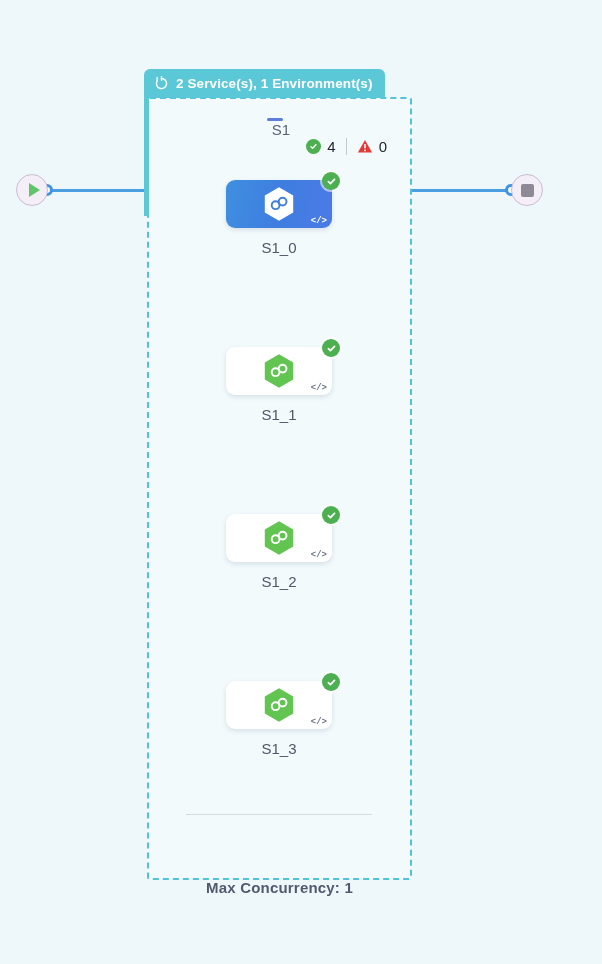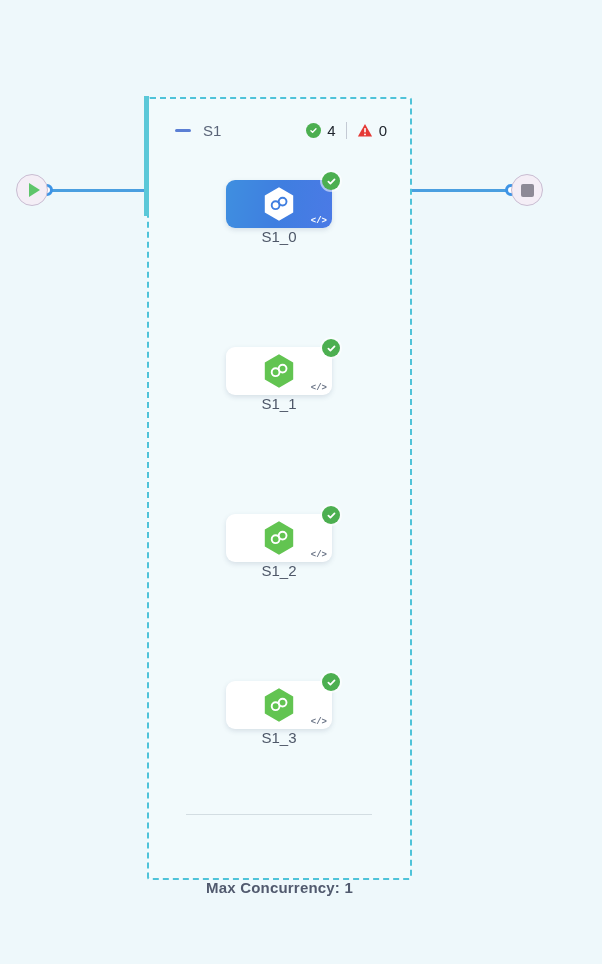--- a/index.html
+++ b/index.html
@@ -123,20 +123,21 @@
   
   .group-header {
     position: absolute;
     left: 175px;
     top: 118px;
     width: 212px;
     height: 24px;
     display: flex;
     align-items: center;
     z-index: 4;
+    flex-direction: column;
   }
   .collapse-icon {
     width: 16px;
     height: 3px;
     background: #5b7fd4;
     border-radius: 2px;
     margin-right: 12px;
     flex: 0 0 auto;
     cursor: pointer;
   }
@@ -218,21 +219,21 @@
     bottom: 2px;
     font-size: 9px;
     font-weight: 700;
     line-height: 1;
     font-family: "Liberation Mono", monospace;
   }
   .code-badge.on-blue { color: #ffffff; }
   .code-badge.on-white { color: #6a7486; }
 
   .node-label {
-    margin-top: 0;
+    margin-top: 11px;
     text-align: center;
     font-size: 15px;
     color: #4e5768;
   }
 
   
   .node-0 { top: 180px; }
   .node-1 { top: 347px; }
   .node-2 { top: 514px; }
   .node-3 { top: 681px; }
@@ -275,20 +276,27 @@
   </div>
 
   <div class="terminal terminal-end">
     <div class="stop-icon"></div>
   </div>
 
   <div class="group-box"></div>
 
   <div class="group-rail"></div>
 
+  <div class="group-tab">
+    <svg class="cycle-icon" width="15" height="15" viewBox="0 0 16 16">
+      <path d="M8 2.6 A5.4 5.4 0 1 1 3.4 5.2" fill="none" stroke="#ffffff" stroke-width="1.5" stroke-linecap="round"></path>
+      <path d="M8 0.6 L8 4.6 M3.4 5.2 L3.4 1.6" fill="none" stroke="#ffffff" stroke-width="1.5" stroke-linecap="round"></path>
+    </svg>
+    <span>2 Service(s), 1 Environment(s)</span>
+  </div>
 
   <div class="group-header">
     <div class="collapse-icon"></div>
     <div class="group-name">S1</div>
     <div class="header-stats">
       <div class="stat">
         <span class="ok-dot">
           <svg width="9" height="9" viewBox="0 0 12 12">
             <path d="M2.6 6.2 L4.8 8.4 L9.3 3.7" fill="none" stroke="#ffffff" stroke-width="1.8" stroke-linecap="round" stroke-linejoin="round"></path>
           </svg>

